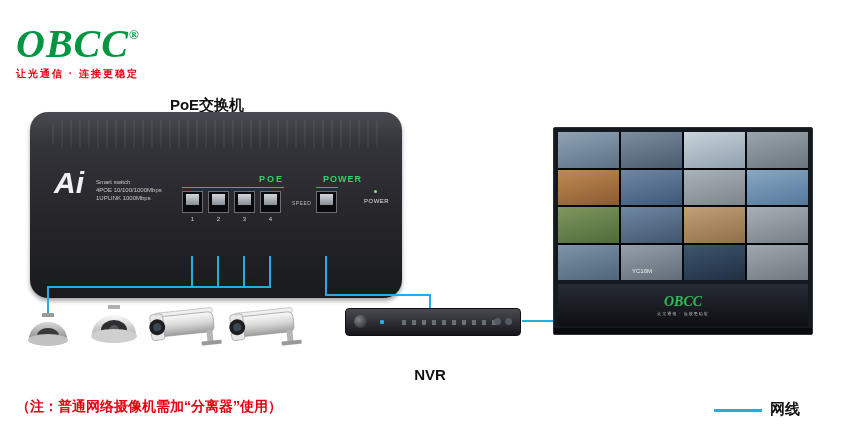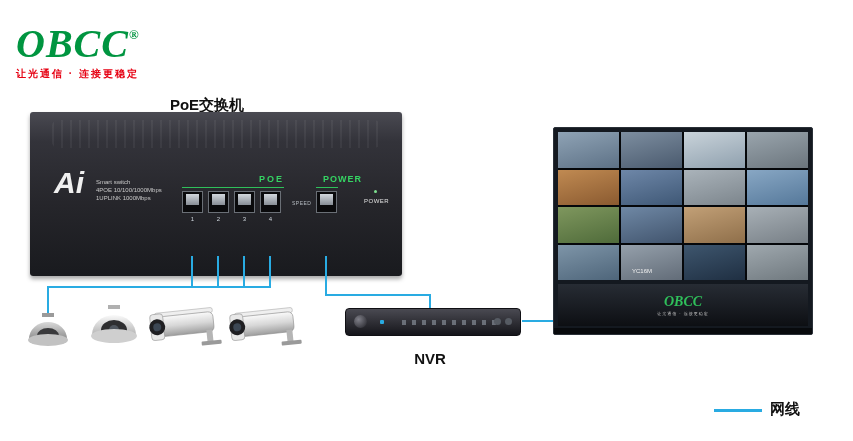--- a/index.html
+++ b/index.html
@@ -11,21 +11,21 @@
   .logo{position:absolute;left:16px;top:8px;width:190px;}
   .logo-text{font-family:"Liberation Serif",serif;font-style:italic;font-weight:bold;
              font-size:40px;line-height:1;color:#009540;letter-spacing:1px;margin-top:16px;}
   .logo-text sup{font-size:13px;font-style:normal;vertical-align:18px;letter-spacing:0;}
   .logo-tagline{margin-top:3px;font-size:10px;font-weight:bold;color:#e60012;letter-spacing:2px;}
 
   
   .dev-label{position:absolute;font-size:15px;font-weight:bold;color:#111;text-align:center;}
 
   
-  .switch{position:absolute;left:30px;top:112px;width:372px;height:164px;border-radius:3px;
+  .switch{position:absolute;left:30px;top:112px;width:372px;height:186px;border-radius:18px;
           background:linear-gradient(180deg,#4a4a52 0%,#33333a 18%,#26262b 55%,#191a1e 100%);
           box-shadow:0 3px 4px rgba(0,0,0,0.35);}
   .vents{position:absolute;left:22px;top:8px;right:22px;height:28px;border-radius:6px;
          background:repeating-linear-gradient(90deg,rgba(255,255,255,0.05) 0 2px,transparent 2px 9px);}
   .ai-brand{position:absolute;left:24px;top:56px;font-size:30px;font-weight:bold;font-style:italic;
             color:#f0f0f0;line-height:1;}
   .sw-desc{position:absolute;left:66px;top:66px;font-size:6px;line-height:8px;color:#c9c9c9;}
   .green-lbl{position:absolute;font-size:9px;font-weight:bold;color:#35d463;text-align:right;letter-spacing:2px;}
   .green-line{position:absolute;height:1px;background:#2fbf5a;}
   .ports-row{position:absolute;display:flex;gap:5px;}
@@ -228,18 +228,19 @@
         <div class="cell" style="background: linear-gradient(165deg, rgb(159, 168, 174) 0%, rgb(111, 120, 126) 100%);"></div>
       </div>
     <div class="wall-mark">YC16M</div>
     <div class="wall-cabinet">
       <div class="wall-logo">OBCC</div>
       <div class="wall-tagline">让光通信 · 连接更稳定</div>
     </div>
     <div class="wall-base"></div>
   </div>
 
-  <div class="dev-label" style="left:400px;top:350px;width:60px;">NVR</div>
-
+  <div class="dev-label" style="left:400px;top:366px;width:60px;">NVR</div>
+
+  <div class="note">（注：普通网络摄像机需加“分离器”使用）</div>
   <div class="legend-line"></div>
   <div class="legend-label">网线</div>
 
 </div>
 
 </body></html>

